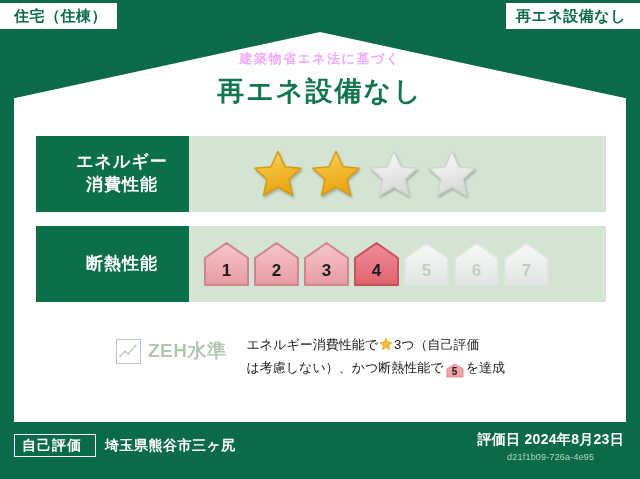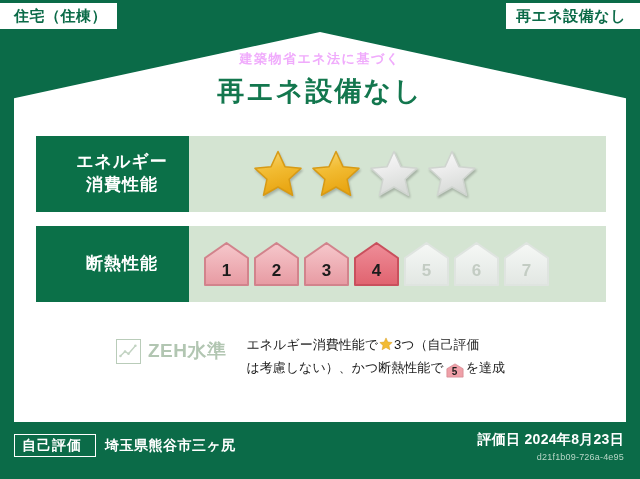--- a/index.html
+++ b/index.html
@@ -259,21 +259,21 @@
     margin-left: 9px;
     font-size: 14px;
     font-weight: bold;
     letter-spacing: 0.5px;
     white-space: nowrap;
   }
   #footer-right {
     position: absolute;
     right: 16px;
     top: 8px;
-    text-align: right;
+    text-align: center;
     margin-left: 48px;
   }
   #eval-date {
     font-size: 14px;
     font-weight: bold;
     letter-spacing: 0.3px;
     white-space: nowrap;
   }
   #eval-id {
     font-size: 9px;

